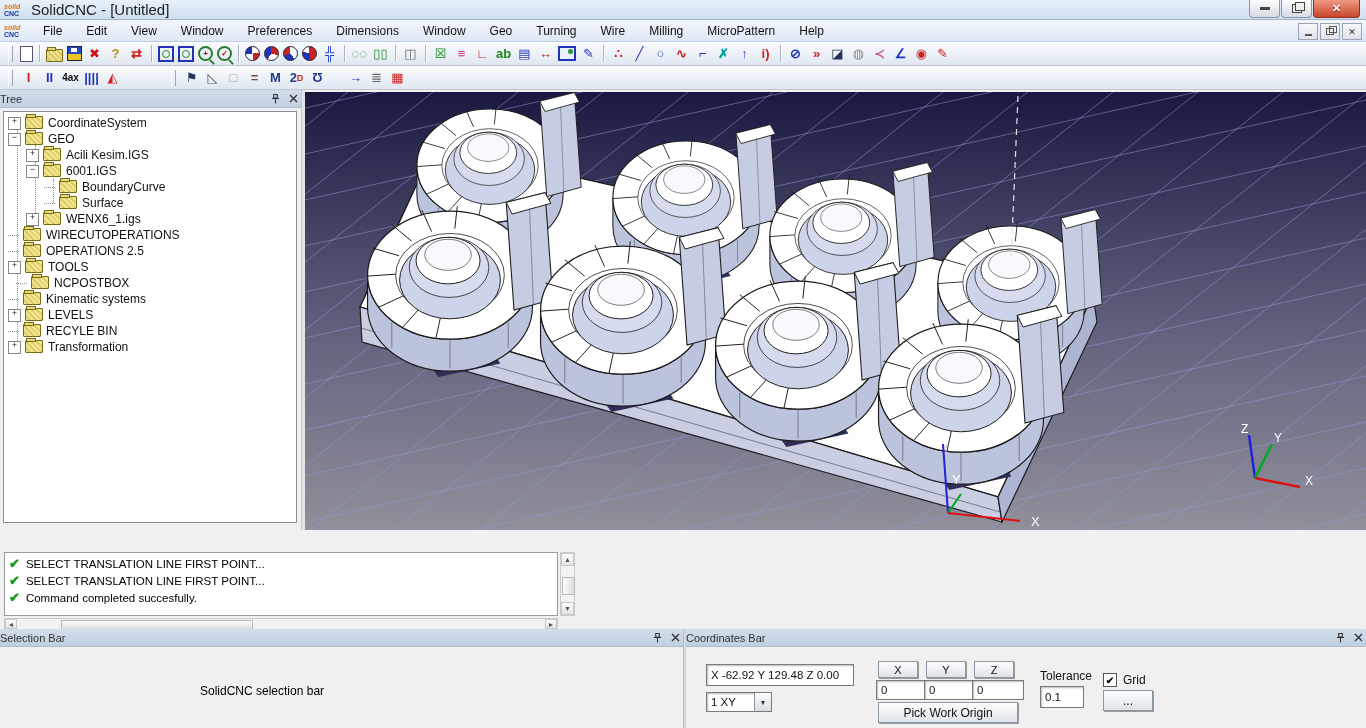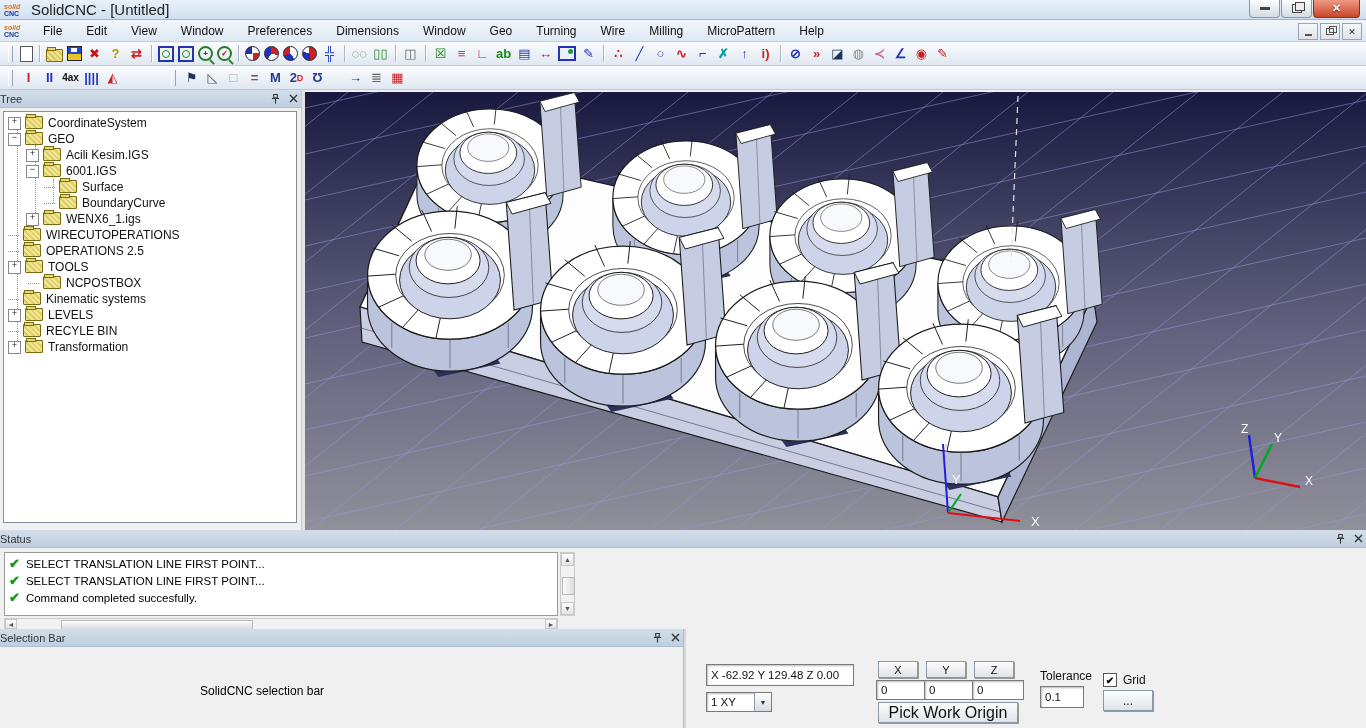--- a/index.html
+++ b/index.html
@@ -108,21 +108,21 @@
   .sunken{background:#fff;border:1px solid #7a7a7a;box-shadow:inset 1px 1px 2px #bbb;box-sizing:border-box;
           font-size:11.5px;display:flex;align-items:center;padding:0 4px}
   .readout{position:absolute;left:20px;top:35px;width:148px;height:22px}
   .combo{position:absolute;left:20px;top:63px;width:66px;height:20px;padding-right:16px}
   .combobtn{position:absolute;right:0;top:0;width:16px;height:18px;background:linear-gradient(#fdfdfd,#d8dde3);
             border-left:1px solid #8a97a5;display:flex;align-items:center;justify-content:center;font-size:7px;color:#333}
   .minibtn{position:absolute;height:17px;background:linear-gradient(#fdfdfd,#dfe3e9);border:1px solid #8a97a5;
            box-shadow:1px 1px 0 #999;box-sizing:border-box;display:flex;align-items:center;justify-content:center;font-size:11px}
   .axisval{position:absolute;height:20px;width:52px}
   .pickbtn{position:absolute;left:192px;top:73px;width:140px;height:21px;background:linear-gradient(#fdfdfd,#dfe3e9);
-           border:1px solid #8a97a5;box-shadow:1px 1px 0 #999;box-sizing:border-box;display:flex;align-items:center;justify-content:center;font-size:16px}
+           border:1px solid #8a97a5;box-shadow:1px 1px 0 #999;box-sizing:border-box;display:flex;align-items:center;justify-content:center;font-size:12px}
   .tol-label{position:absolute;left:354px;top:40px;font-size:12px}
   .tolval{position:absolute;left:354px;top:57px;width:44px;height:22px}
   .chkrow{position:absolute;left:417px;top:44px;display:flex;align-items:center}
   .chk{width:12px;height:12px;background:#fff;border:1px solid #555;display:flex;align-items:center;justify-content:center;
        font-size:10px;font-weight:bold;color:#000;margin-right:6px}
   .morebtn{position:absolute;left:417px;top:61px;width:50px;height:21px;background:linear-gradient(#fdfdfd,#dfe3e9);
            border:1px solid #8a97a5;box-shadow:1px 1px 0 #999;box-sizing:border-box;display:flex;align-items:center;justify-content:center}
 </style>
 </head>
 <body>
@@ -307,26 +307,26 @@
           <span>Acili Kesim.IGS</span>
         </div>
         <div class="trow" style="padding-left: 22px;">
           <span class="exp">−</span>
           <span class="tfolder"></span>
           <span>6001.IGS</span>
         </div>
         <div class="trow" style="padding-left: 40px;">
           <span class="stub"></span>
           <span class="tfolder"></span>
+          <span>BoundaryCurve</span>
+        </div>
+        <div class="trow" style="padding-left: 40px;">
+          <span class="stub"></span>
+          <span class="tfolder"></span>
           <span>Surface</span>
-        </div>
-        <div class="trow" style="padding-left: 40px;">
-          <span class="stub"></span>
-          <span class="tfolder"></span>
-          <span>BoundaryCurve</span>
         </div>
         <div class="trow" style="padding-left: 22px;">
           <span class="exp">+</span>
           <span class="tfolder"></span>
           <span>WENX6_1.igs</span>
         </div>
         <div class="trow" style="padding-left: 4px;">
           <span class="stub"></span>
           <span class="tfolder"></span>
           <span>WIRECUTOPERATIONS</span>
@@ -334,21 +334,21 @@
         <div class="trow" style="padding-left: 4px;">
           <span class="stub"></span>
           <span class="tfolder"></span>
           <span>OPERATIONS 2.5</span>
         </div>
         <div class="trow" style="padding-left: 4px;">
           <span class="exp">+</span>
           <span class="tfolder"></span>
           <span>TOOLS</span>
         </div>
-        <div class="trow" style="padding-left: 12px; margin-left: 12px;">
+        <div class="trow" style="padding-left: 12px;">
           <span class="stub"></span>
           <span class="tfolder"></span>
           <span>NCPOSTBOX</span>
         </div>
         <div class="trow" style="padding-left: 4px;">
           <span class="stub"></span>
           <span class="tfolder"></span>
           <span>Kinematic systems</span>
         </div>
         <div class="trow" style="padding-left: 4px;">
@@ -478,34 +478,20 @@
     <text x="936" y="341" fill="#fff" font-size="12">Z</text>
     <text x="969" y="350" fill="#fff" font-size="12">Y</text>
     <text x="1000" y="393" fill="#fff" font-size="12">X</text>
   </g>
 </svg>
 </div>
 
 <div class="abs" style="left:302px;top:90px;width:3px;height:440px;background:#e4e4e4"></div>
 
 <div class="abs statuspanel">
-  <div class="caption">
-    <span>Status</span>
-    <span class="sp"></span>
-    <span class="hbtn">
-        <svg width="9" height="12" viewBox="0 0 10 12">
-          <path d="M3 1h4v4H3z M1 5.5h8 M5 5.5V11" stroke="#333" stroke-width="1.2" fill="none"></path>
-        </svg>
-      </span>
-    <span class="hbtn">
-        <svg width="9" height="9" viewBox="0 0 9 9">
-          <path d="M1 1l7 7M8 1L1 8" stroke="#333" stroke-width="1.4"></path>
-        </svg>
-      </span>
-  </div>
   <div class="statusbox">
       <div id="statusrows">
         <div class="srow">
           <span class="scheck">✔</span>
           <span>SELECT TRANSLATION LINE FIRST POINT...</span>
         </div>
         <div class="srow">
           <span class="scheck">✔</span>
           <span>SELECT TRANSLATION LINE FIRST POINT...</span>
         </div>
@@ -541,20 +527,34 @@
           <path d="M1 1l7 7M8 1L1 8" stroke="#333" stroke-width="1.4"></path>
         </svg>
       </span>
   </div>
   <div class="seltext">SolidCNC selection bar</div>
 </div>
 
 <div class="abs vdivider"></div>
 
 <div class="abs coordpanel">
+  <div class="caption">
+    <span>Coordinates Bar</span>
+    <span class="sp"></span>
+    <span class="hbtn">
+        <svg width="9" height="12" viewBox="0 0 10 12">
+          <path d="M3 1h4v4H3z M1 5.5h8 M5 5.5V11" stroke="#333" stroke-width="1.2" fill="none"></path>
+        </svg>
+      </span>
+    <span class="hbtn">
+        <svg width="9" height="9" viewBox="0 0 9 9">
+          <path d="M1 1l7 7M8 1L1 8" stroke="#333" stroke-width="1.4"></path>
+        </svg>
+      </span>
+  </div>
 
   <div class="sunken readout">X -62.92  Y 129.48  Z 0.00</div>
 
   <div class="sunken combo">
     <span>1 XY</span>
     <span class="combobtn">▼</span>
   </div>
 
   <div class="minibtn" style="left:192px;top:32px;width:40px">X</div>
   <div class="minibtn" style="left:240px;top:32px;width:40px">Y</div>

